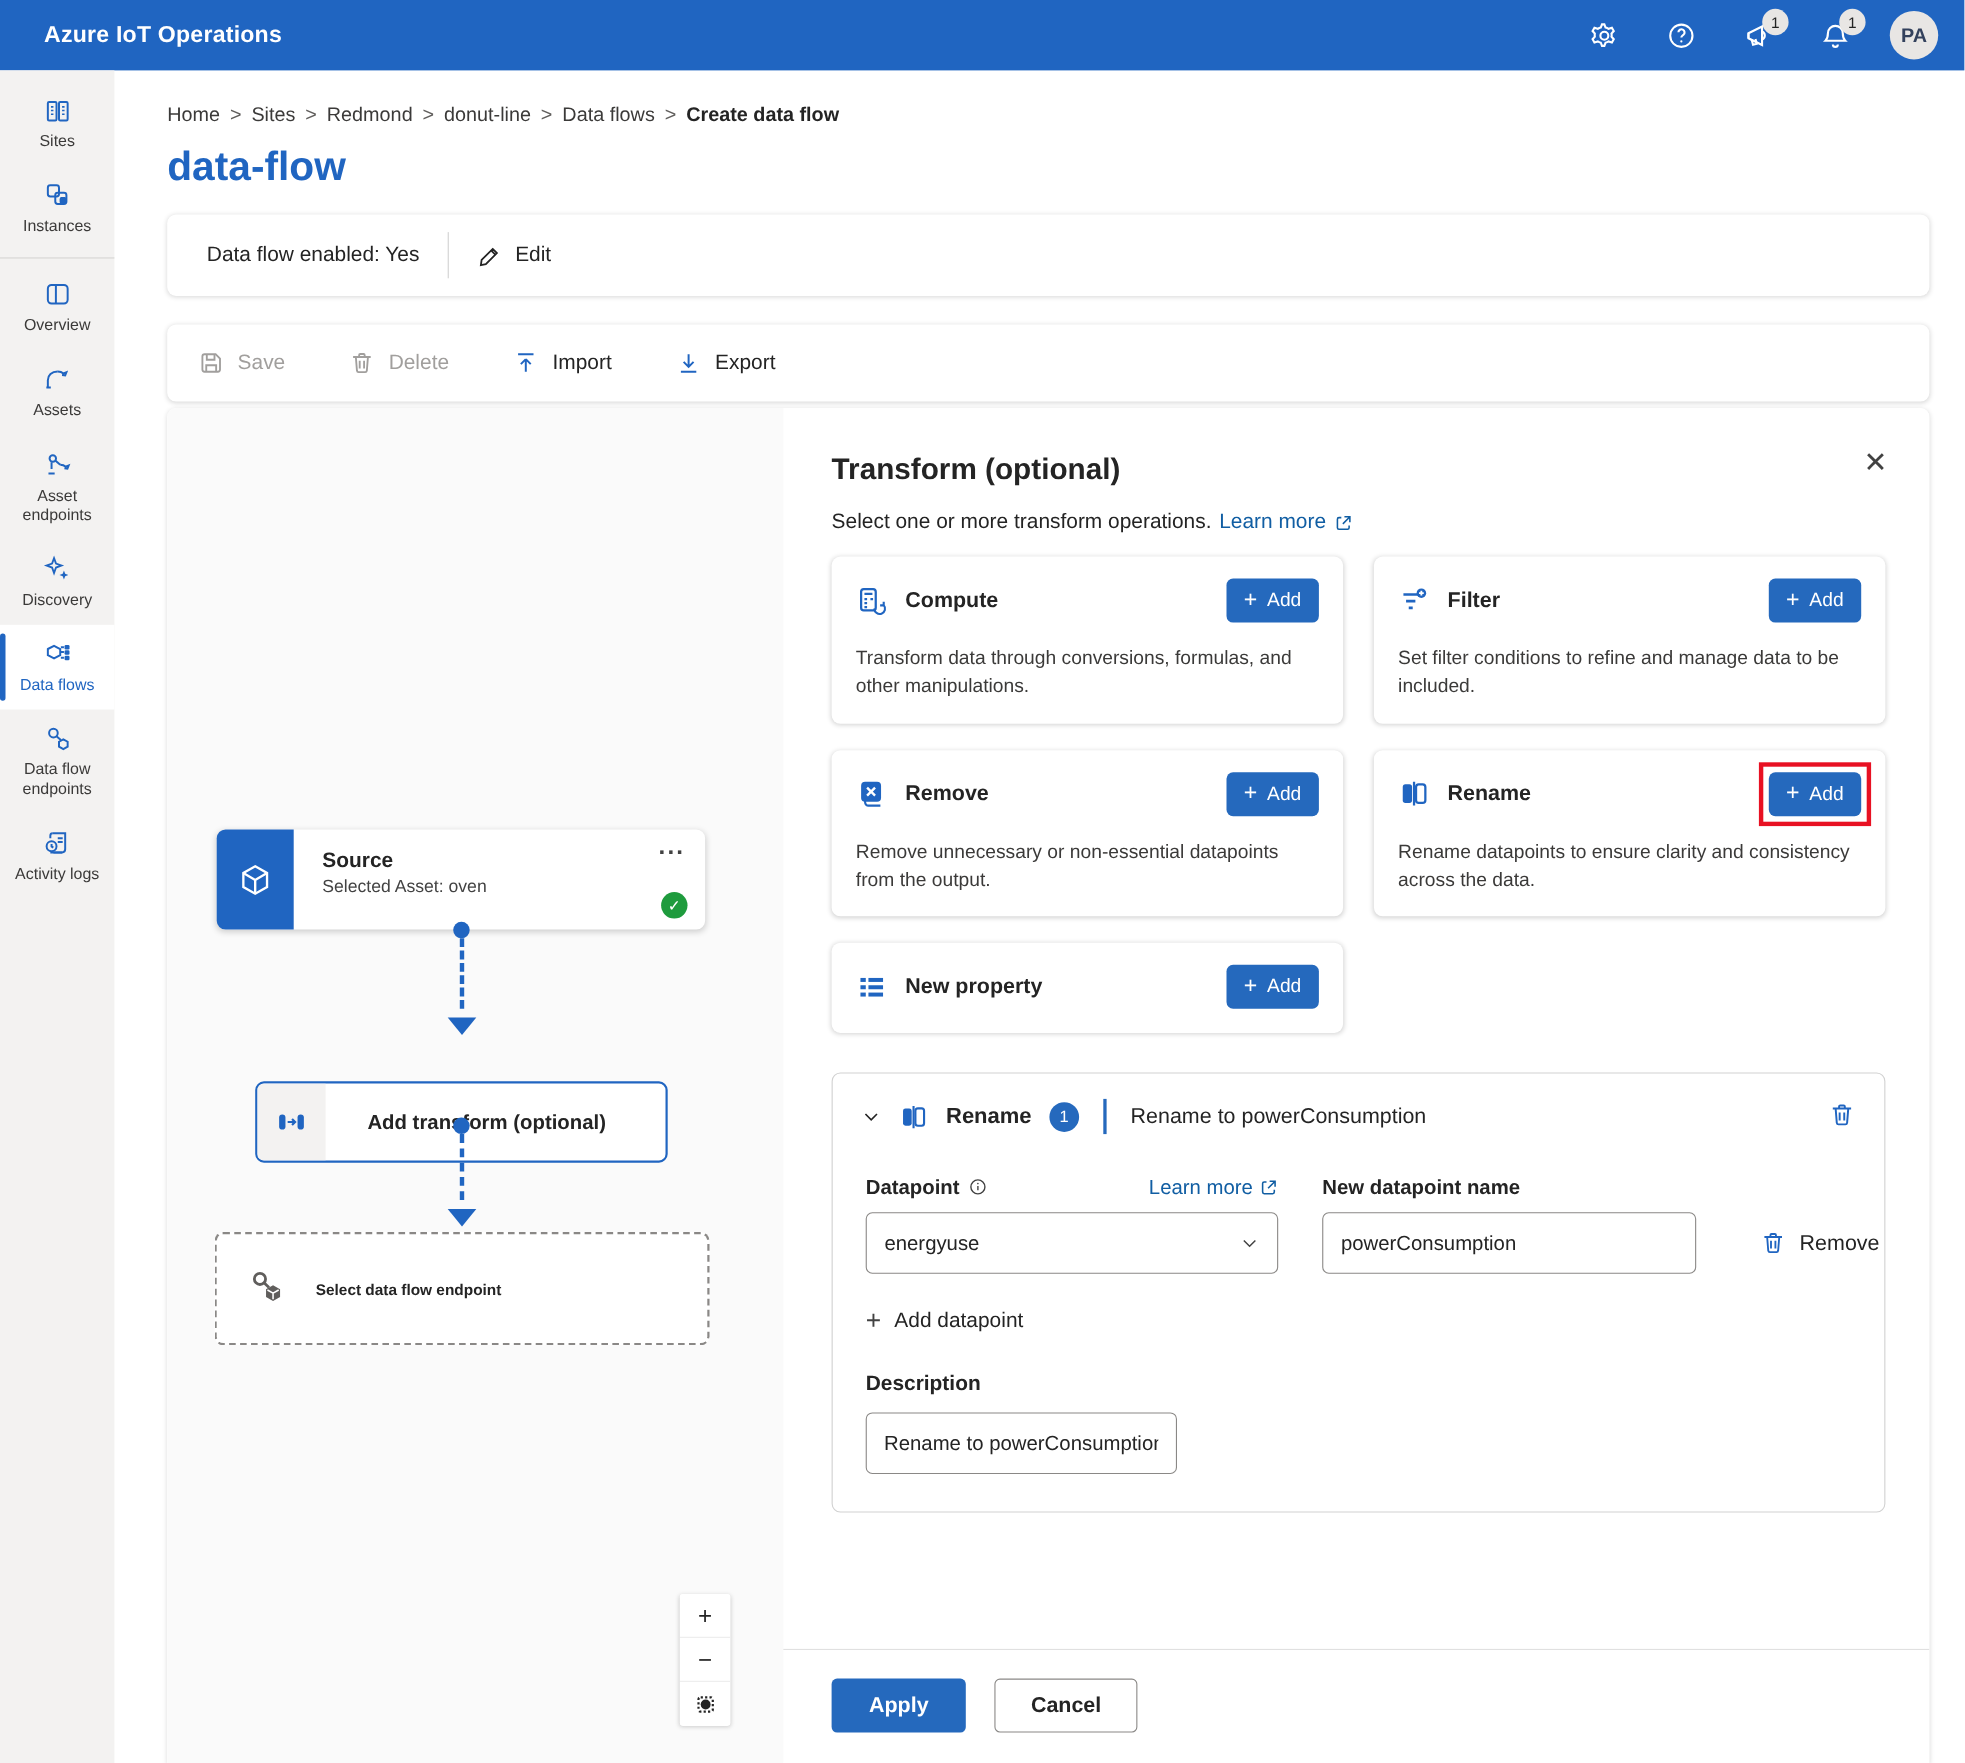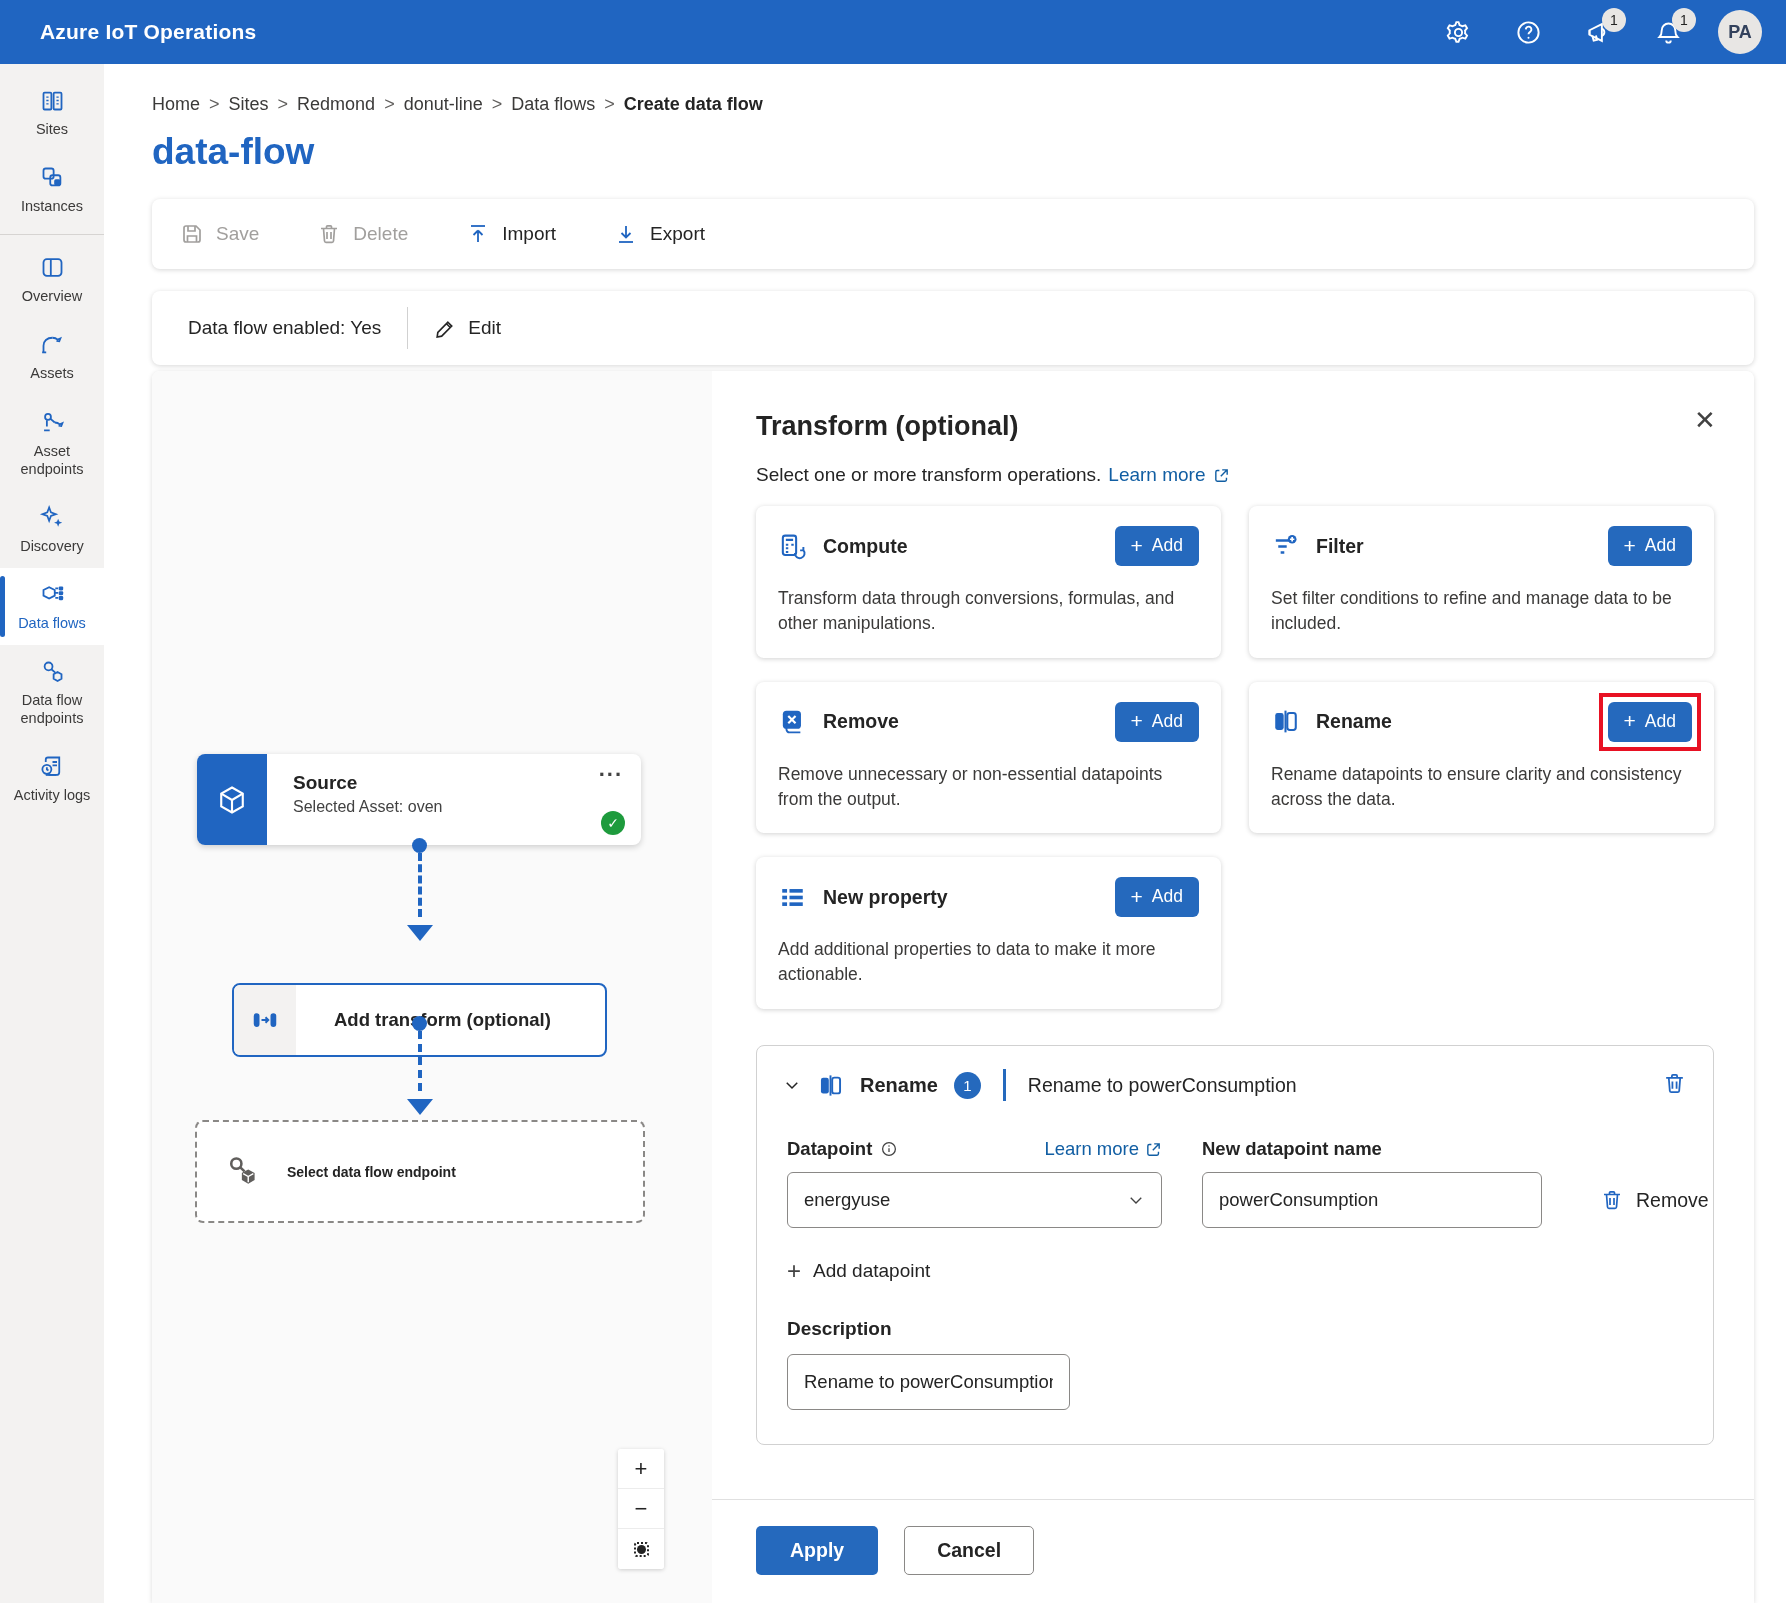--- a/index.html
+++ b/index.html
@@ -260,20 +260,32 @@
           <span class="sep">&gt;</span>
         <a>donut-line</a>
           <span class="sep">&gt;</span>
         <a>Data flows</a>
           <span class="sep">&gt;</span>
         <span class="current">Create data flow</span>
       </div>
 
       <div class="page-title">data-flow</div>
 
+      <div class="card-strip statusbar">
+        <span class="status-txt">Data flow enabled: Yes</span>
+        <div class="vdiv"></div>
+        <button class="edit-btn">
+          <svg viewBox="0 0 24 24" fill="none" stroke="#242424" stroke-width="1.7">
+              <path d="M14.5 5.5l4 4L8 20l-4.7.9L4 16z"></path>
+              <path d="M13 7l4 4"></path>
+            </svg>
+          <span>Edit</span>
+        </button>
+      </div>
+
       <div class="card-strip toolbar">
         <button class="tb-btn disabled">
           <svg viewBox="0 0 24 24" fill="none" stroke="#a19f9d" stroke-width="1.7">
               <path d="M4 6a2 2 0 012-2h10l4 4v10a2 2 0 01-2 2H6a2 2 0 01-2-2z"></path>
               <path d="M8 4v5h7V4M7.5 20v-6h9v6"></path>
             </svg>
           <span>Save</span>
         </button>
         <button class="tb-btn disabled">
           <svg viewBox="0 0 24 24" fill="none" stroke="#a19f9d" stroke-width="1.7">
@@ -292,32 +304,20 @@
         <button class="tb-btn">
           <svg viewBox="0 0 24 24" fill="none" stroke="#2065c1" stroke-width="1.8">
               <path d="M5 20h14"></path>
               <path d="M12 4v11.5M12 15.5L7.5 11M12 15.5l4.5-11 0 0z" stroke="none"></path>
               <path d="M12 4v11.5M7.5 11l4.5 4.5L16.5 11"></path>
             </svg>
           <span>Export</span>
         </button>
       </div>
 
-      <div class="card-strip statusbar">
-        <span class="status-txt">Data flow enabled: Yes</span>
-        <div class="vdiv"></div>
-        <button class="edit-btn">
-          <svg viewBox="0 0 24 24" fill="none" stroke="#242424" stroke-width="1.7">
-              <path d="M14.5 5.5l4 4L8 20l-4.7.9L4 16z"></path>
-              <path d="M13 7l4 4"></path>
-            </svg>
-          <span>Edit</span>
-        </button>
-      </div>
-
       <div class="lower">
 
         <div class="canvas">
           <div class="node node-source">
             <div class="src-ico">
               <svg viewBox="0 0 24 24" fill="none" stroke="#fff" stroke-width="1.5">
                   <path d="M12 3.2l7.6 4.3v9L12 20.8l-7.6-4.3v-9z"></path>
                   <path d="M12 12v8.8M12 12l7.6-4.5M12 12L4.4 7.5"></path>
                 </svg>
             </div>
@@ -468,21 +468,20 @@
                       <rect x="9.5" y="16" width="11" height="3"></rect>
                     </svg>
                   <span class="op-title">New property</span>
                   <span class="add-wrap">
                       <button class="add-btn">
                         <span class="plus">+</span>
                         <span>Add</span>
                       </button>
                     </span>
                 </div>
-                <div class="op-desc">Add additional properties to data to make it more actionable.</div>
               </div>
             </div>
 
             <div class="rename-box">
               <div class="rn-head">
                 <svg class="chev" viewBox="0 0 24 24" fill="none" stroke="#242424" stroke-width="2">
                     <path d="M5 9l7 7 7-7"></path>
                   </svg>
                 <svg class="rnico" viewBox="0 0 24 24">
                     <rect x="3.5" y="5" width="7" height="14" rx="2" fill="#2065c1"></rect>

